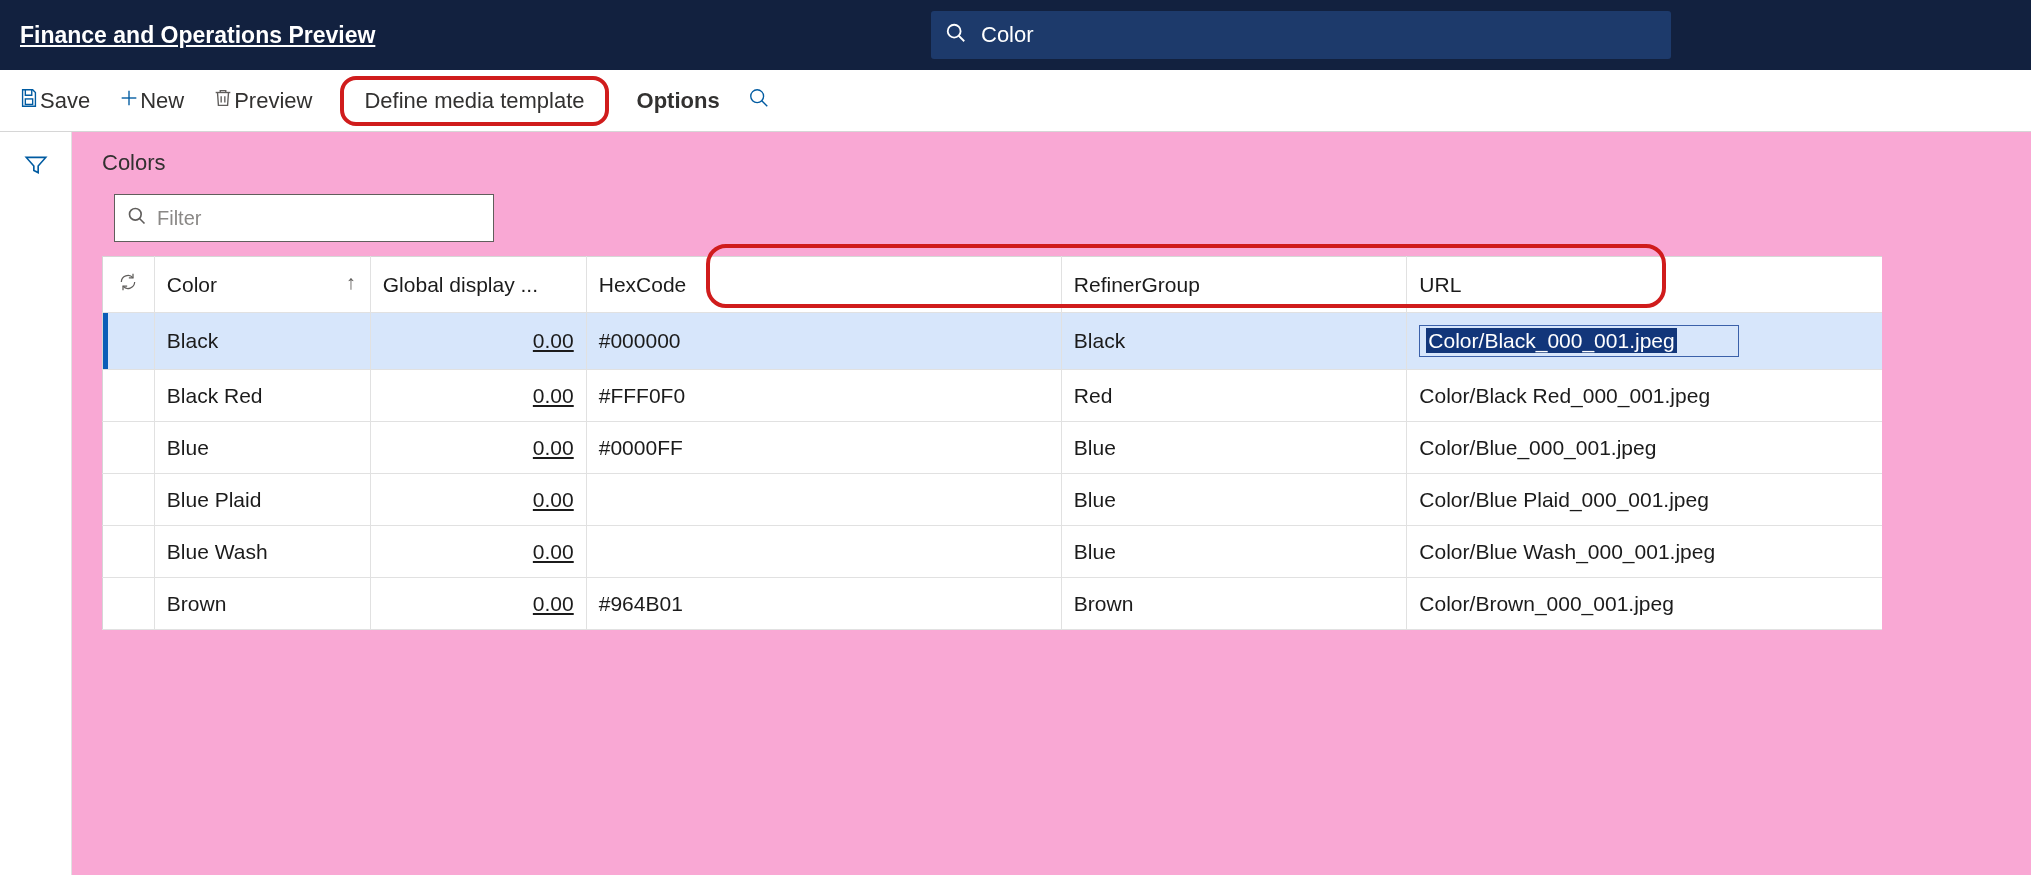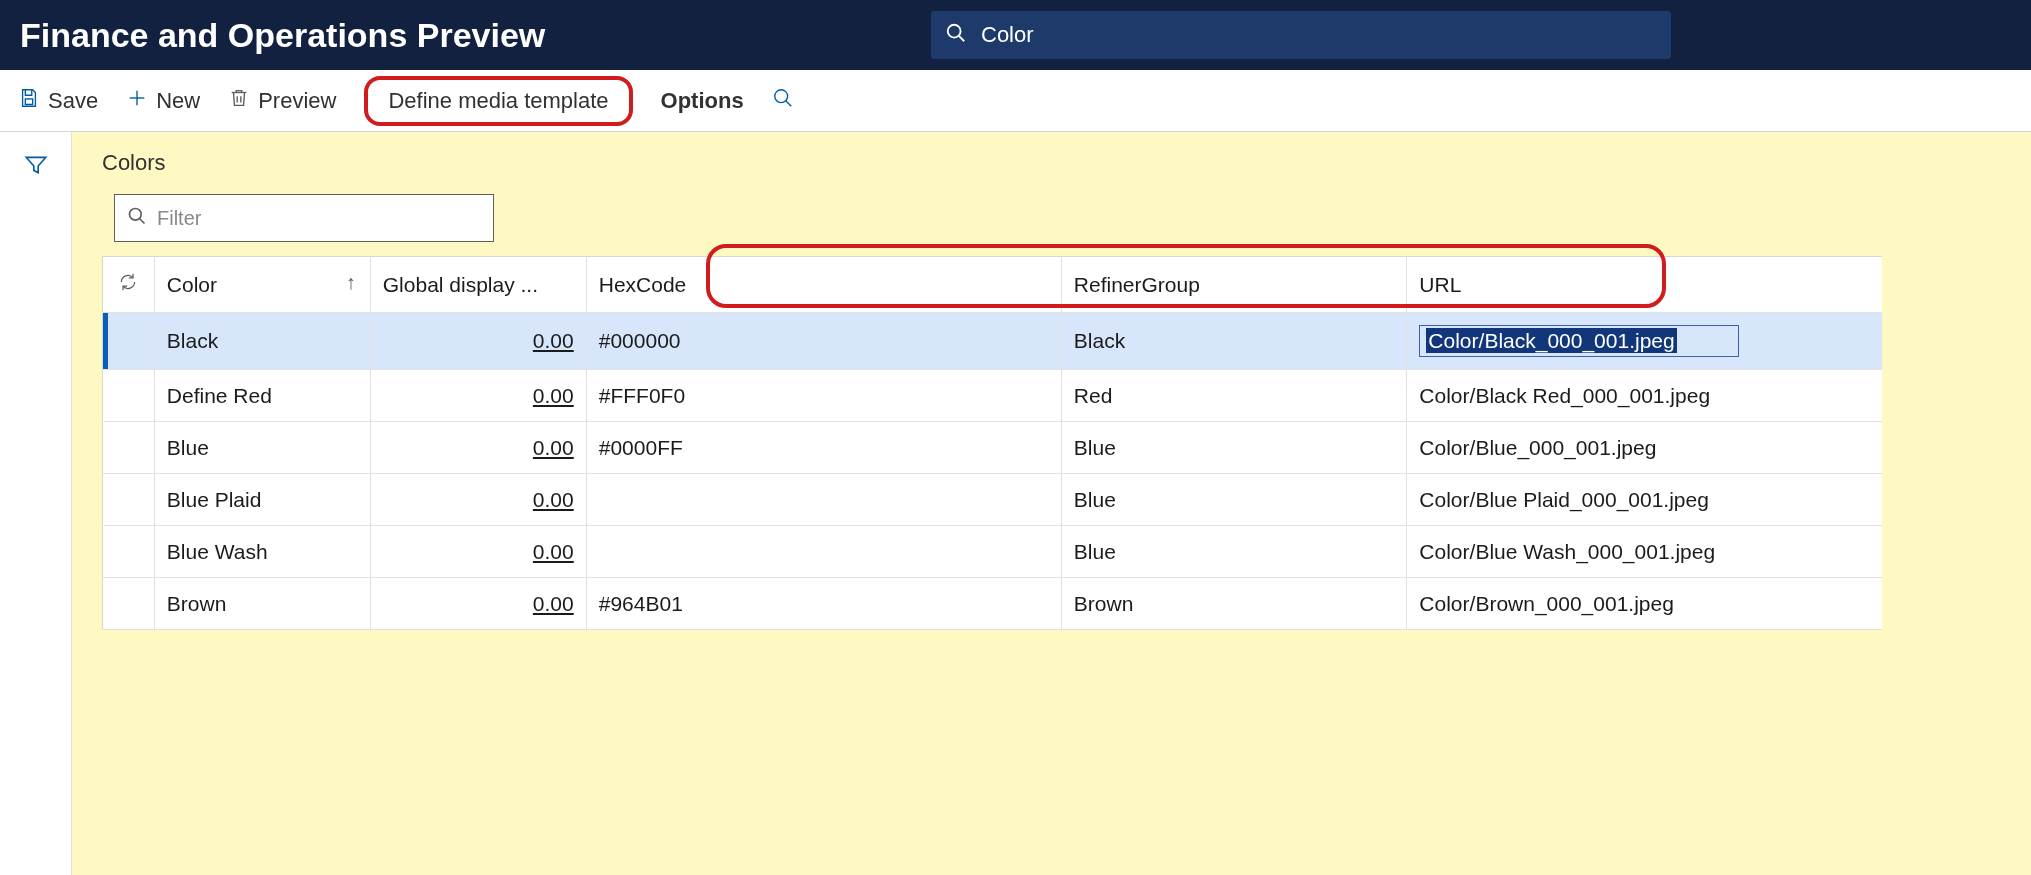--- a/index.html
+++ b/index.html
@@ -1,39 +1,39 @@
 <!DOCTYPE html>
 <html><head>
 <meta charset="utf-8">
 <style>
   * { box-sizing: border-box; margin: 0; padding: 0; }
   html, body { height: 100%; font-family: "Segoe UI", Arial, sans-serif; font-size: 20px; color:#1b1b1b; background:#fff; }
   
   .topbar { background:#12213f; color:#fff; display:flex; align-items:center; height:70px; padding:0 20px; }
-  .topbar-title { font-weight:600; font-size:34px; flex:0 0 auto; }
+  .topbar-title { font-weight:600; font-size:23px; flex:0 0 auto;text-decoration:underline; }
   .topbar-spacer { flex:1 1 auto; }
   .search-wrap { flex:0 0 auto; width:740px; height:48px; background:#1d3a6b; border-radius:3px; display:flex; align-items:center; padding:0 14px; margin-left:auto; margin-right:340px; }
   .search-wrap svg { width:22px; height:22px; stroke:#fff; fill:none; stroke-width:2; }
   .search-input { flex:1; background:transparent; border:0; outline:0; color:#fff; font-size:22px; padding-left:14px; }
   .search-input::placeholder { color:#cfd7e6; }
 
   
   .actionbar { display:flex; align-items:center; height:62px; border-bottom:1px solid #d6d6d6; padding:0 18px; gap:28px; font-size:22px; }
-  .actionbar .btn { display:flex; align-items:center; gap:8px; cursor:pointer; color:#323130; }
+  .actionbar .btn { display:flex; align-items:center; gap:0; cursor:pointer; color:#323130; }
   .actionbar .btn svg { width:22px; height:22px; stroke:#005ba1; fill:none; stroke-width:1.5; }
   .actionbar .btn.delete svg { stroke:#605e5c; }
   .actionbar .btn.options { font-weight:600; }
   .actionbar .circled { border:4px solid #d01c1c; border-radius:16px; padding:8px 20px; }
   .actionbar .search-icon svg { stroke:#005ba1; }
 
   
   .body { display:flex; height:calc(100% - 70px - 62px); }
   .leftrail { width:72px; border-right:1px solid #e1e1e1; padding-top:20px; display:flex; flex-direction:column; align-items:center; }
   .leftrail svg { width:26px; height:26px; stroke:#005ba1; fill:none; stroke-width:1.5; }
-  .main { flex:1; padding:18px 30px 16px 30px; background:#fef9c3; }
+  .main { flex:1; padding:18px 30px 16px 30px; background:#f9a8d4; }
   .page-title { font-size:22px; margin-bottom:18px; color:#323130; }
   .filter-box { width:380px; height:48px; border:1px solid #605e5c; background:#fff; display:flex; align-items:center; padding:0 12px; margin-bottom:14px;margin-left:12px; }
   .filter-box svg { width:20px; height:20px; stroke:#605e5c; fill:none; stroke-width:2; }
   .filter-input { flex:1; border:0; outline:0; font-size:20px; padding-left:10px; background:transparent; }
   .filter-input::placeholder { color:#8a8886; }
 
   
   .grid-wrap { position:relative; }
   .grid { border-top:1px solid #d6d6d6; border-left:1px solid #d6d6d6; background:#fff; width:1780px; border-collapse:collapse; }
   .grid th, .grid td { border-right:1px solid #e1e1e1; border-bottom:1px solid #e1e1e1; padding:12px 12px; font-size:21px; text-align:left; font-weight:400; white-space:nowrap; overflow:hidden; }
@@ -165,21 +165,21 @@
             <tr class="selected">
               <td class="sel"></td>
               <td>Black</td>
               <td class="gdo">0.00</td>
               <td>#000000</td>
               <td>Black</td>
               <td class="url"><span class="cell-edit"><span class="selected-text">Color/Black_000_001.jpeg</span></span></td>
             </tr>
             <tr>
               <td class="sel"></td>
-              <td>Define Red</td>
+              <td>Black Red</td>
               <td class="gdo">0.00</td>
               <td>#FFF0F0</td>
               <td>Red</td>
               <td class="url">Color/Black Red_000_001.jpeg</td>
             </tr>
             <tr>
               <td class="sel"></td>
               <td>Blue</td>
               <td class="gdo">0.00</td>
               <td>#0000FF</td>

